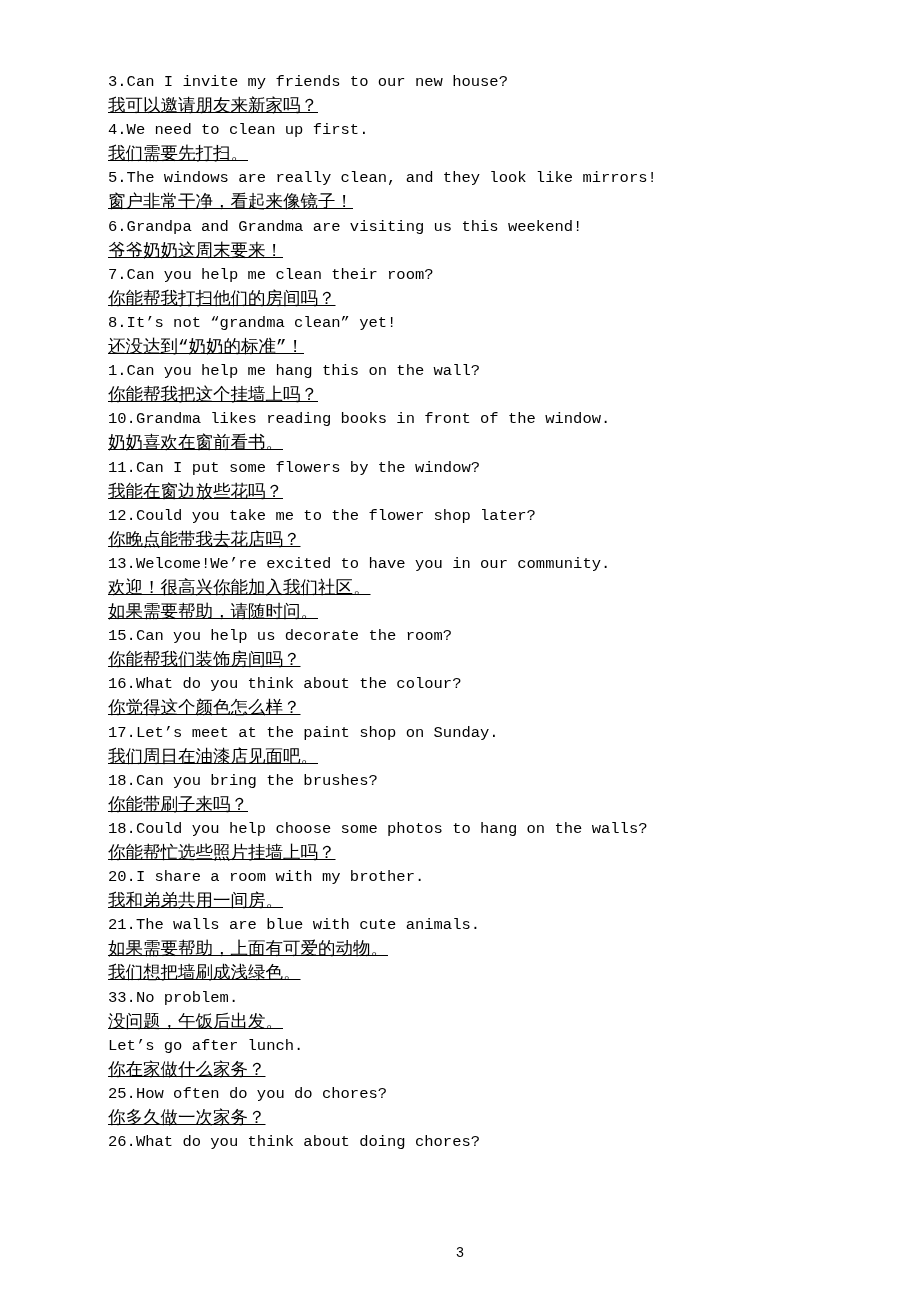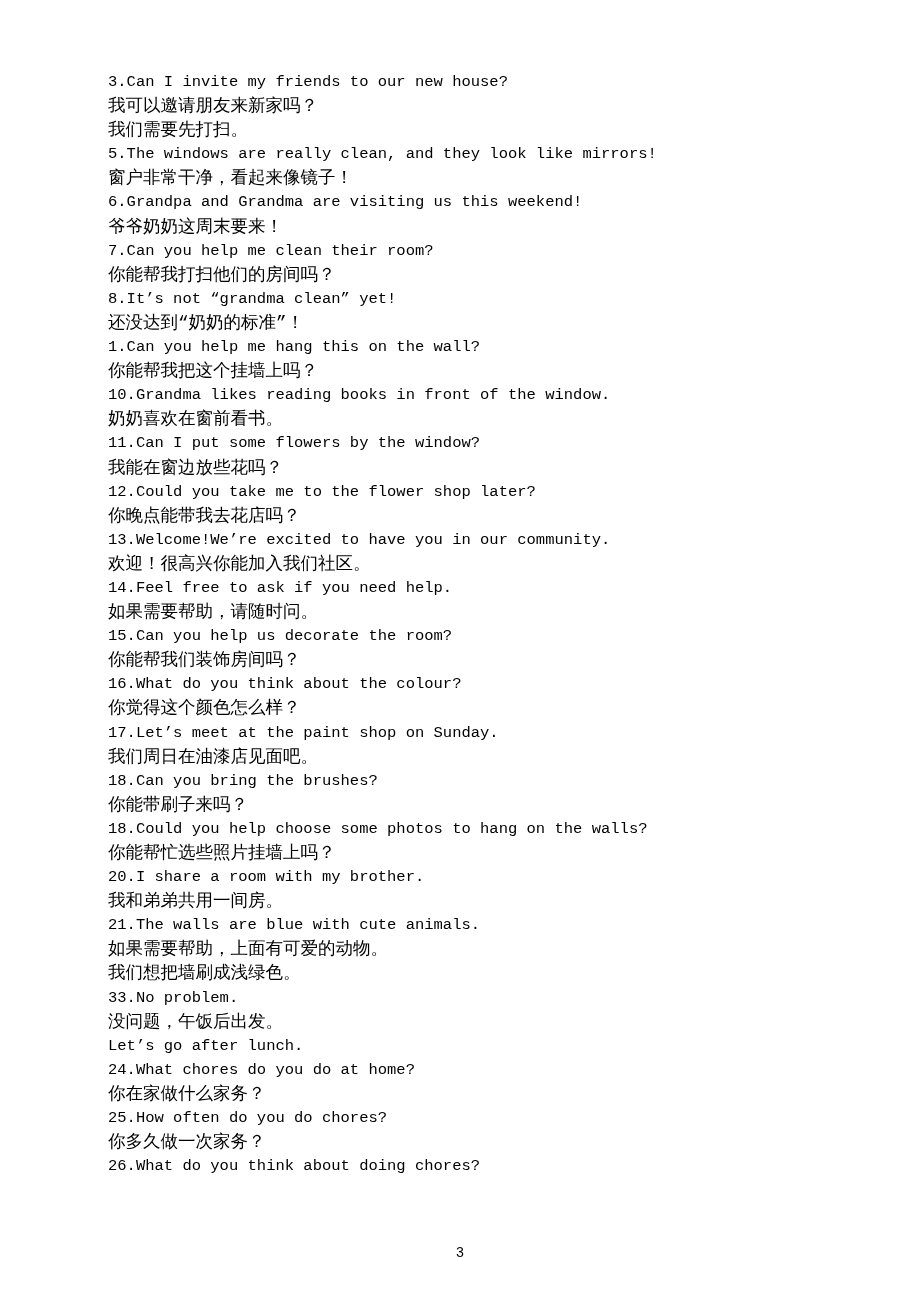--- a/index.html
+++ b/index.html
@@ -28,20 +28,21 @@
     line-height: 24.1px;
     white-space: pre;
     color: #000000;
   }
   .line.en {
     font-size: 15.5px;
     letter-spacing: 0px;
   }
   .line.zh {
     font-size: 17.5px;
+    text-decoration: underline;
   }
   .footer {
     position: absolute;
     left: 0;
     top: 1244px;
     width: 920px;
     text-align: center;
   }
   .pagenum {
     font-size: 14px;
@@ -49,60 +50,59 @@
   }
 </style>
 </head>
 <body>
 
 <div class="page">
   <div class="content" id="doc-lines">
 
   <p class="line en">3.Can I invite my friends to our new house?</p>
       <p class="line zh">我可以邀请朋友来新家吗？</p>
+      <p class="line en">4.We need to clean up first.</p>
       <p class="line zh">我们需要先打扫。</p>
       <p class="line en">5.The windows are really clean, and they look like mirrors!</p>
       <p class="line zh">窗户非常干净，看起来像镜子！</p>
       <p class="line en">6.Grandpa and Grandma are visiting us this weekend!</p>
       <p class="line zh">爷爷奶奶这周末要来！</p>
       <p class="line en">7.Can you help me clean their room?</p>
       <p class="line zh">你能帮我打扫他们的房间吗？</p>
       <p class="line en">8.It’s not “grandma clean” yet!</p>
       <p class="line zh">还没达到“奶奶的标准”！</p>
       <p class="line en">1.Can you help me hang this on the wall?</p>
       <p class="line zh">你能帮我把这个挂墙上吗？</p>
       <p class="line en">10.Grandma likes reading books in front of the window.</p>
       <p class="line zh">奶奶喜欢在窗前看书。</p>
       <p class="line en">11.Can I put some flowers by the window?</p>
       <p class="line zh">我能在窗边放些花吗？</p>
       <p class="line en">12.Could you take me to the flower shop later?</p>
       <p class="line zh">你晚点能带我去花店吗？</p>
       <p class="line en">13.Welcome!We’re excited to have you in our community.</p>
       <p class="line zh">欢迎！很高兴你能加入我们社区。</p>
-      <p class="line en">14.Feel free to ask if you need help.</p>
       <p class="line zh">如果需要帮助，请随时问。</p>
       <p class="line en">15.Can you help us decorate the room?</p>
       <p class="line zh">你能帮我们装饰房间吗？</p>
       <p class="line en">16.What do you think about the colour?</p>
       <p class="line zh">你觉得这个颜色怎么样？</p>
       <p class="line en">17.Let’s meet at the paint shop on Sunday.</p>
       <p class="line zh">我们周日在油漆店见面吧。</p>
       <p class="line en">18.Can you bring the brushes?</p>
       <p class="line zh">你能带刷子来吗？</p>
       <p class="line en">18.Could you help choose some photos to hang on the walls?</p>
       <p class="line zh">你能帮忙选些照片挂墙上吗？</p>
       <p class="line en">20.I share a room with my brother.</p>
       <p class="line zh">我和弟弟共用一间房。</p>
       <p class="line en">21.The walls are blue with cute animals.</p>
       <p class="line zh">如果需要帮助，上面有可爱的动物。</p>
       <p class="line zh">我们想把墙刷成浅绿色。</p>
       <p class="line en">33.No problem.</p>
       <p class="line zh">没问题，午饭后出发。</p>
       <p class="line en">Let’s go after lunch.</p>
-      <p class="line en">24.What chores do you do at home?</p>
       <p class="line zh">你在家做什么家务？</p>
       <p class="line en">25.How often do you do chores?</p>
       <p class="line zh">你多久做一次家务？</p>
       <p class="line en">26.What do you think about doing chores?</p>
     </div>
   <div class="footer">
     <span class="pagenum">3</span>
   </div>
 </div>
 

